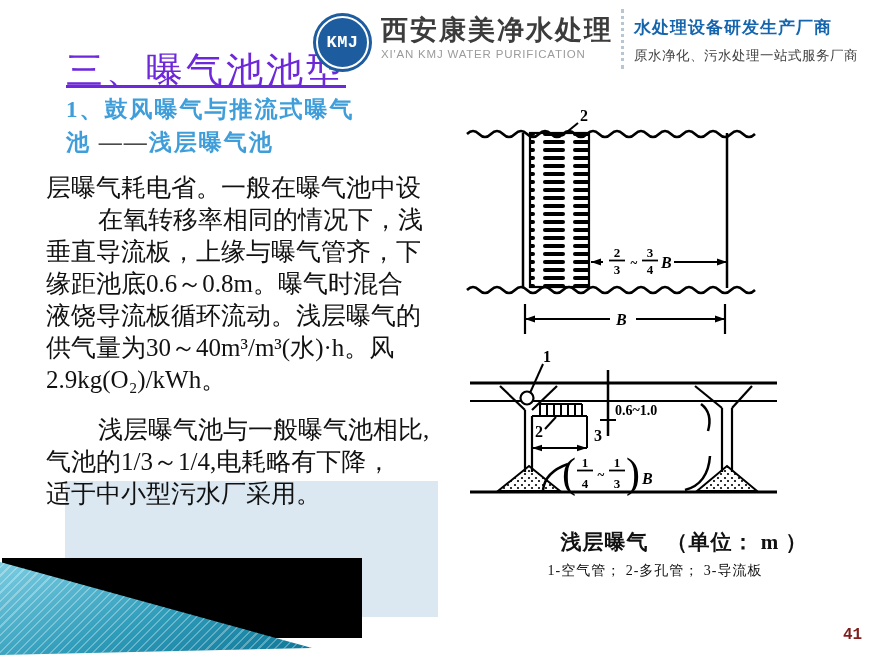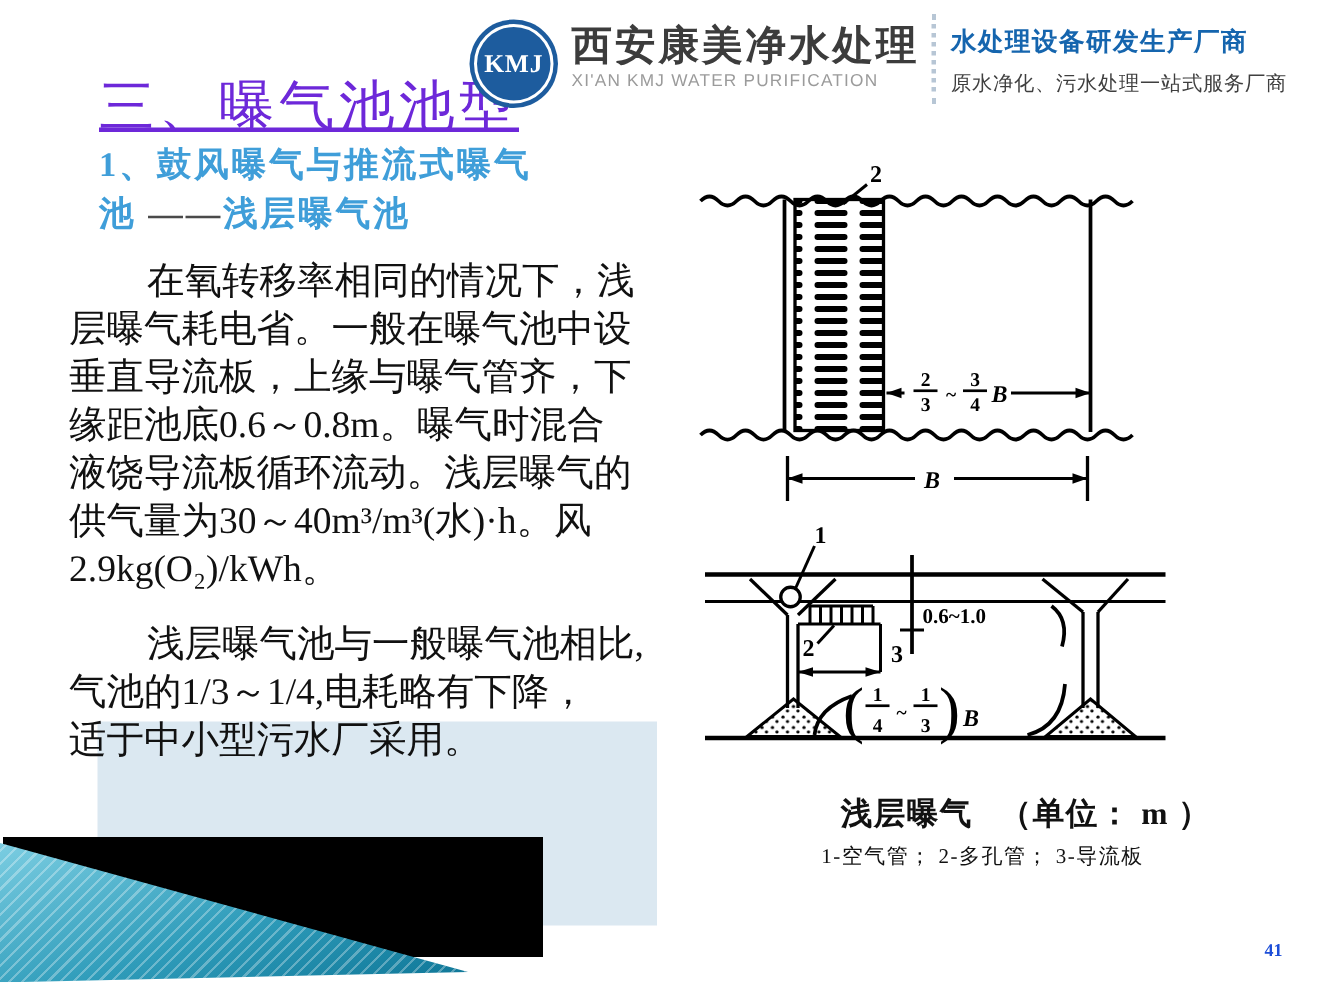--- a/index.html
+++ b/index.html
@@ -5,21 +5,21 @@
   html,body{margin:0;padding:0;}
   #slide{position:relative;width:883px;height:655px;background:#ffffff;overflow:hidden;
          font-family:"Liberation Serif","DejaVu Serif",serif;}
 
   
   .logo{position:absolute;left:313px;top:13px;width:59px;height:59px;border-radius:50%;
         background:#1d5c9e;z-index:30;}
   .logo-ring{position:absolute;inset:3px;border:2px solid #ffffff;border-radius:50%;
         display:flex;align-items:center;justify-content:center;
         color:#fff;font-weight:bold;font-size:17px;letter-spacing:.5px;
-        font-family:Liberation Serif, serif;}
+        font-family:Liberation Mono, monospace;}
   .brand{position:absolute;left:381px;top:15px;z-index:30;}
   .brand-cn{font-family:"Liberation Sans","DejaVu Sans",sans-serif;font-weight:bold;
         font-size:27px;color:#3c3c3c;letter-spacing:2px;line-height:30px;}
   .brand-en{font-family:"Liberation Sans","DejaVu Sans",sans-serif;font-size:11.5px;
         color:#9b9b9b;letter-spacing:.8px;margin-top:3px;}
   .hdr-divider{position:absolute;left:621px;top:9px;height:60px;width:0;
         border-left:3px dotted #b7c6d5;z-index:30;}
   .taglines{position:absolute;left:634px;top:16px;z-index:30;
         font-family:"Liberation Sans","DejaVu Sans",sans-serif;}
   .tag1{font-size:17px;font-weight:bold;color:#1565ae;letter-spacing:1px;}
@@ -51,22 +51,22 @@
         clip-path:polygon(0 4px,312px 90px,0 97px);}
 
   
   .figure-svg{position:absolute;left:450px;top:98px;z-index:4;}
   .fig-caption{position:absolute;left:469px;top:528px;width:430px;text-align:center;
         font-size:21px;font-weight:bold;color:#111;z-index:6;letter-spacing:1px;}
   .fig-caption .unit{margin-left:18px;}
   .fig-legend{position:absolute;left:440px;top:562px;width:430px;text-align:center;
         font-size:14px;color:#111;z-index:6;letter-spacing:1px;}
 
-  .page-num{position:absolute;left:843px;top:626px;font-size:12px;font-weight:bold;
-        color:#1d4ed8;font-family:Liberation Serif, serif;z-index:30;}
+  .page-num{position:absolute;left:843px;top:626px;font-size:16px;font-weight:bold;
+        color:#7f1d1d;font-family:Liberation Mono, monospace;z-index:30;}
 
   
   .figure-svg path,.figure-svg line,.figure-svg polyline{fill:none;stroke:#000;}
   .figure-svg text{fill:#000;font-family:"Liberation Serif","DejaVu Serif",serif;}
   .frac{font-size:13px;font-weight:bold;text-anchor:middle;}
   .dimb{font-size:16px;font-weight:bold;font-style:italic;}
   .lbl{font-size:16px;font-weight:bold;}
 </style>
 </head>
 <body>
@@ -88,22 +88,22 @@
 
   <div class="page-title">三、曝气池池型</div>
   <div class="subtitle">
     <span>1、鼓风曝气与推流式曝气</span><br>
     <span>池 </span><span class="dash">——</span><span>浅层曝气池</span>
   </div>
 
   <div class="highlight-rect"></div>
 
   <div class="body-text">
+    <div class="bline">层曝气耗电省。一般在曝气池中设</div>
     <div class="bline indent">在氧转移率相同的情况下，浅</div>
-    <div class="bline">层曝气耗电省。一般在曝气池中设</div>
     <div class="bline">垂直导流板，上缘与曝气管齐，下</div>
     <div class="bline">缘距池底0.6～0.8m。曝气时混合</div>
     <div class="bline">液饶导流板循环流动。浅层曝气的</div>
     <div class="bline">供气量为30～40m³/m³(水)·h。风</div>
     <div class="bline">2.9kg(O₂)/kWh。</div>
     <div class="bline indent para2">浅层曝气池与一般曝气池相比,</div>
     <div class="bline">气池的1/3～1/4,电耗略有下降，</div>
     <div class="bline">适于中小型污水厂采用。</div>
   </div>
 

